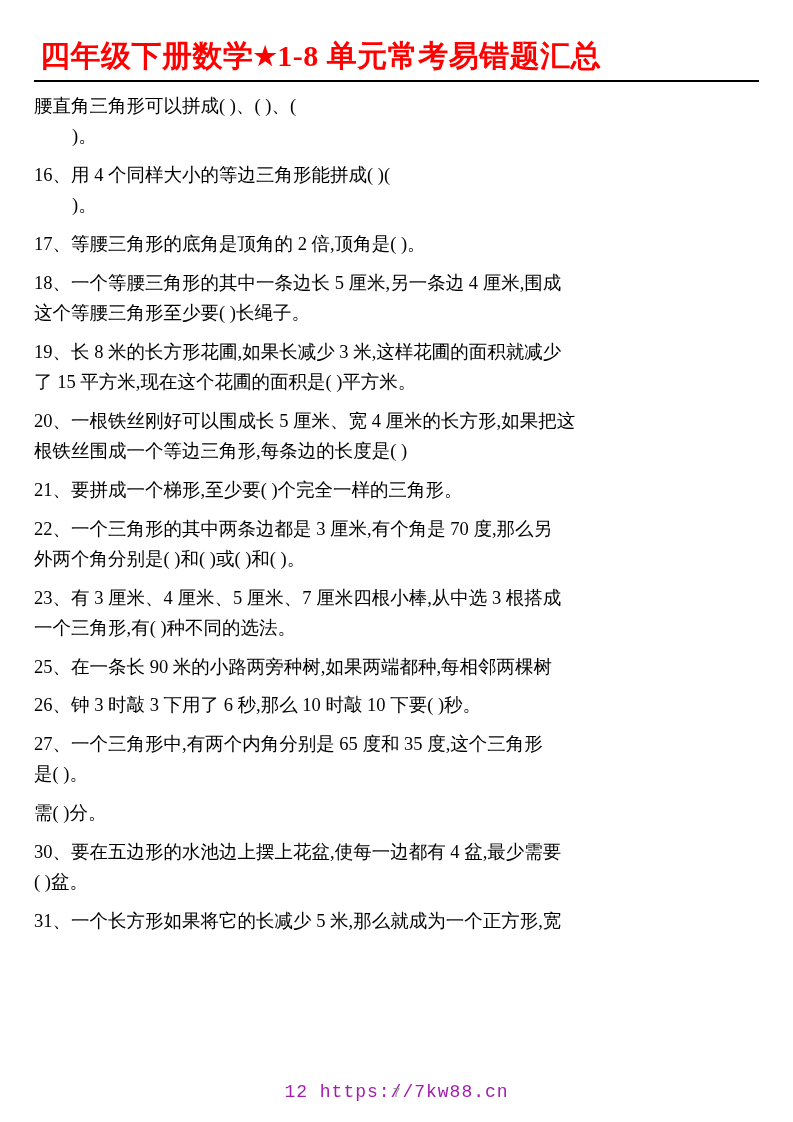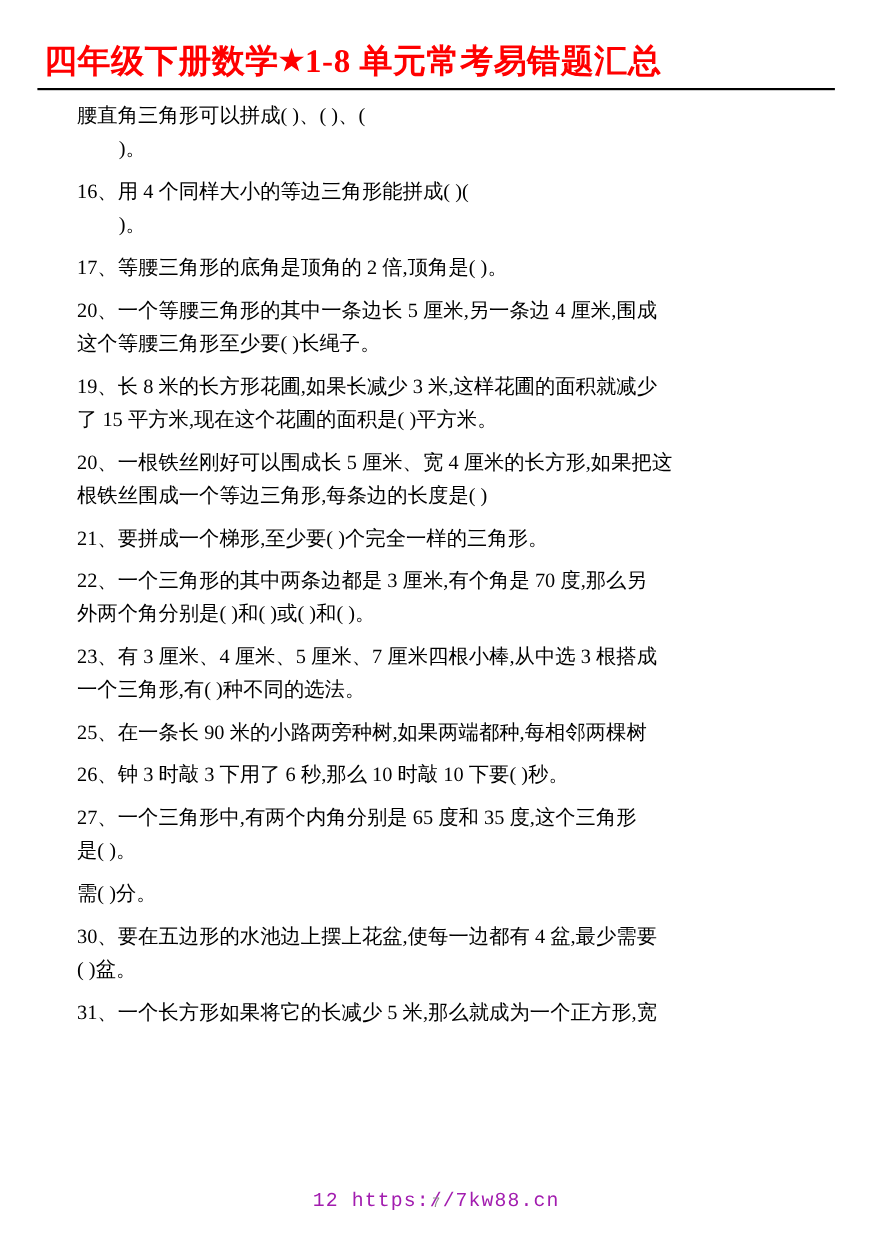--- a/index.html
+++ b/index.html
@@ -46,21 +46,20 @@
     font-size: 18.5px;
     line-height: 1.62;
   }
   .q {
     margin: 0 0 9px 0;
     text-align: justify;
   }
   .q .cont {
     display: block;
     text-indent: 0;
-    margin-left: 36px;
   }
   .indent-1 {
     display: inline-block;
     width: 38px;
   }
   .footer {
     position: absolute;
     left: 0;
     right: 0;
     bottom: 22px;
@@ -105,21 +104,21 @@
     <div class="q">
       <span class="cont">16、用 4 个同样大小的等边三角形能拼成(                     )(</span>
       <span class="cont"><span class="indent-1"></span><span>)。</span></span>
     </div>
 
     <div class="q">
       <span class="cont">17、等腰三角形的底角是顶角的 2 倍,顶角是(        )。</span>
     </div>
 
     <div class="q">
-      <span class="cont">20、一个等腰三角形的其中一条边长 5 厘米,另一条边 4 厘米,围成</span>
+      <span class="cont">18、一个等腰三角形的其中一条边长 5 厘米,另一条边 4 厘米,围成</span>
       <span class="cont">这个等腰三角形至少要(               )长绳子。</span>
     </div>
 
     <div class="q">
       <span class="cont">19、长 8 米的长方形花圃,如果长减少 3 米,这样花圃的面积就减少</span>
       <span class="cont">了 15 平方米,现在这个花圃的面积是(        )平方米。</span>
     </div>
 
     <div class="q">
       <span class="cont">20、一根铁丝刚好可以围成长 5 厘米、宽 4 厘米的长方形,如果把这</span>

